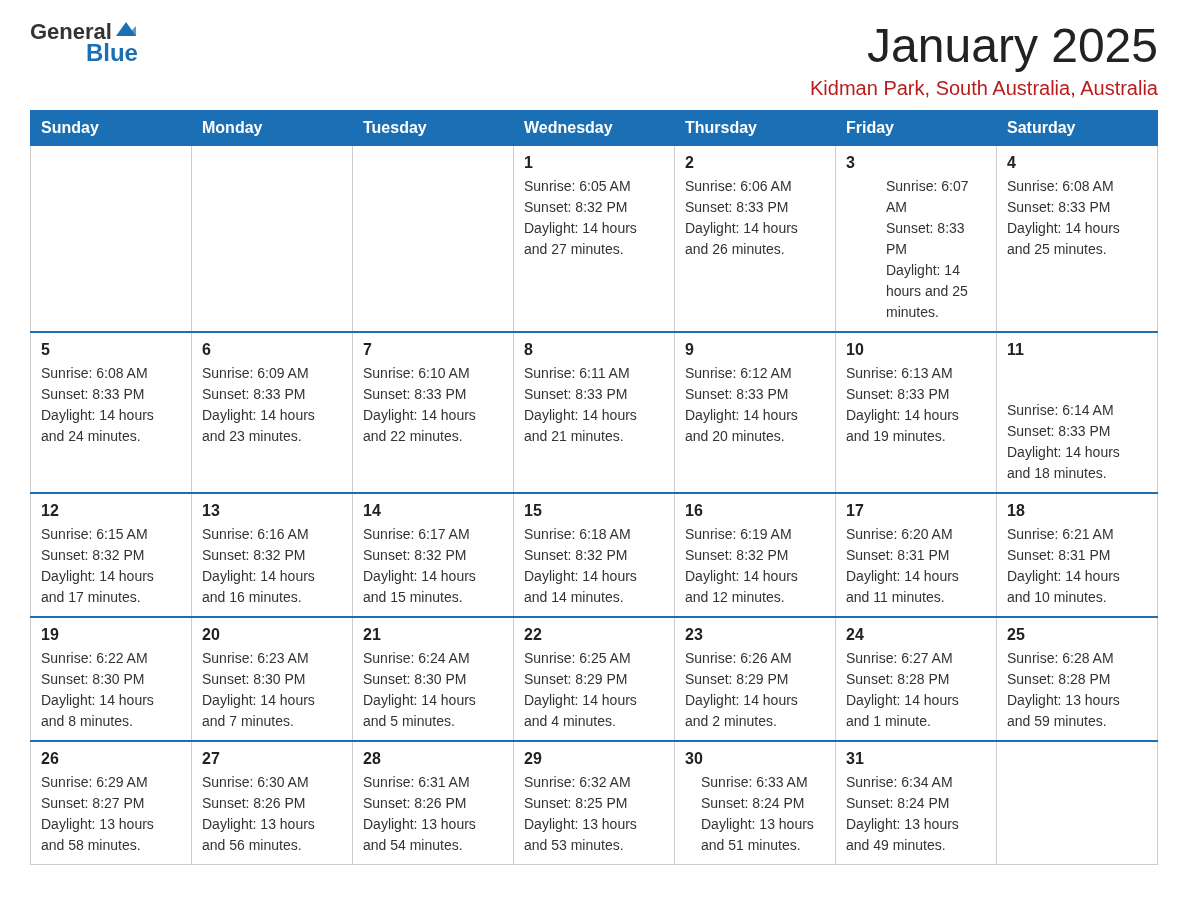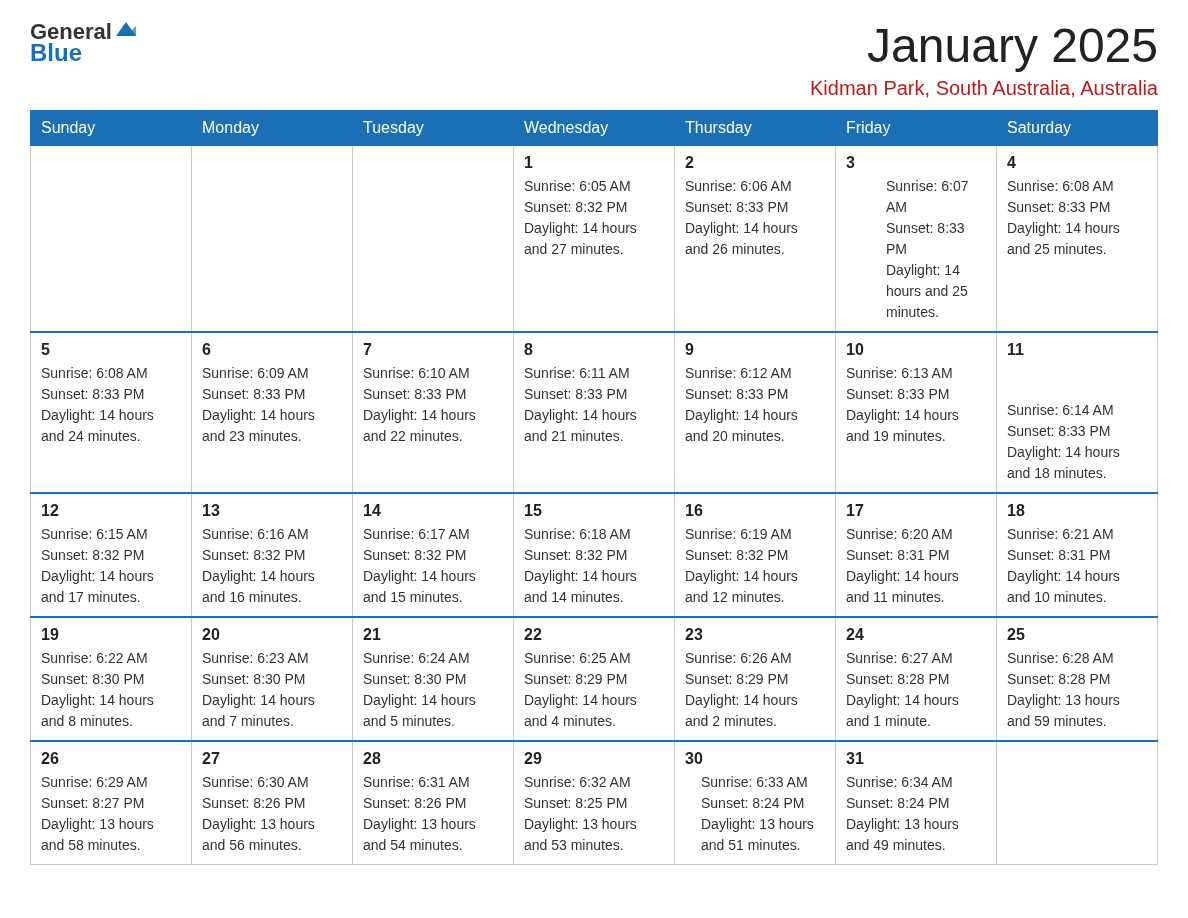--- a/index.html
+++ b/index.html
@@ -47,21 +47,21 @@
     }
     .calendar {
       width: 100%;
       border-collapse: collapse;
       margin-top: 10px;
     }
     .calendar th {
       background-color: #1a6fb5;
       color: #fff;
       font-size: 16px;
-      font-weight: normal;
+      font-weight: bold;
       padding: 8px 10px;
       text-align: left;
       border: 1px solid #1a6fb5;
     }
     .calendar td {
       vertical-align: top;
       padding: 8px 10px;
       border: 1px solid #ccc;
       font-size: 13px;
       color: #333;
@@ -86,21 +86,21 @@
     }
     .row-divider td {
       border-top: 2px solid #1a6fb5;
     }
   </style>
 </head>
 <body>
 
 <div class="header">
   <div class="logo">
-    <div style="display:flex;flex-direction:column;align-items:flex-start;line-height:1.1;">
+    <div style="display:flex;flex-direction:column;align-items:flex-end;line-height:1.1;">
       <div style="display:flex;align-items:center;">
         <span class="logo-text-general">General</span>
         <svg width="24" height="24" viewBox="0 0 24 24" style="margin-left:2px;margin-top:-4px;">
           <polygon points="2,18 12,4 22,18" fill="#1a6fb5"></polygon>
           <polygon points="12,18 22,8 22,18" fill="#1a6fb5" opacity="0.7"></polygon>
         </svg>
       </div>
       <span class="logo-text-blue" style="margin-top:-4px;">Blue</span>
     </div>
   </div>

